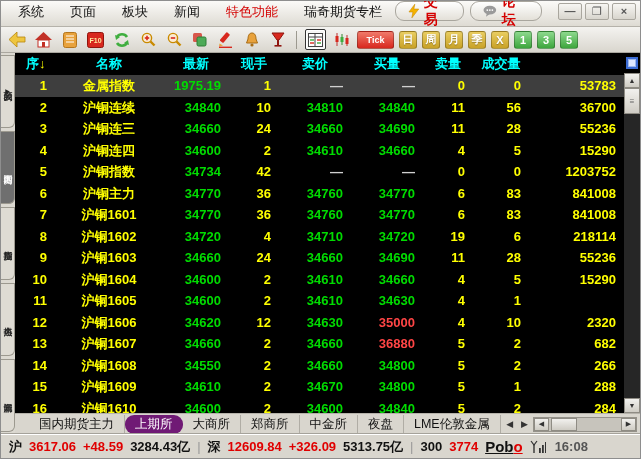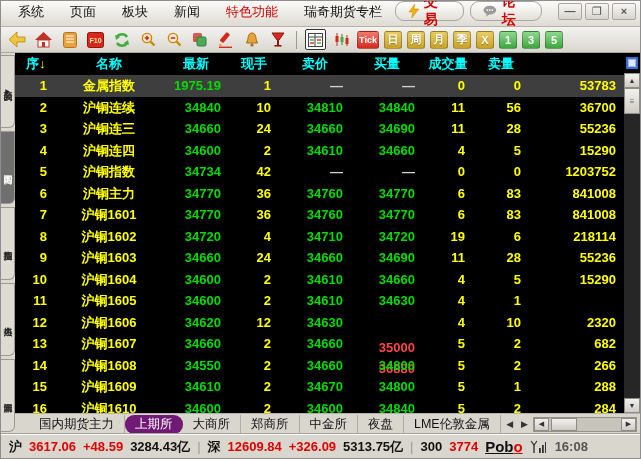--- a/index.html
+++ b/index.html
@@ -18,21 +18,21 @@
   .win-btn { width:24px; height:17px; display:grid; place-items:center; background:linear-gradient(#f7f6f3,#d8d5cd); border:1px solid #a9a69e; border-radius:2px; font-size:11px; color:#555; font-weight:bold; line-height:1; }
 
   
   .toolbar { height:26px; flex:0 0 26px; display:flex; align-items:center; gap:5px; background:linear-gradient(#f4f3f0,#d9d6ce); border-bottom:1px solid #aaa79f; padding:0 6px; }
   .tool { width:21px; height:21px; display:grid; place-items:center; }
   .tool svg { display:block; }
   .tool-sep { width:1px; height:18px; background:#9c998f; margin:0 3px; }
   .sq-btn { width:18px; height:18px; display:grid; place-items:center; border-radius:3px; color:#fff; font-weight:bold; font-size:11px; border:1px solid rgba(0,0,0,.25); }
   .gold { background:linear-gradient(#e9cd62,#c9a227); text-shadow:0 1px 1px rgba(0,0,0,.3); }
   .grn  { background:linear-gradient(#8ed98e,#3da63d); }
-  .tick { background:linear-gradient(#f07a6a,#d8281e); font-size:9px; width:22px; }
+  .tick { background:linear-gradient(#f07a6a,#d8281e); font-size:9px; width:37px; }
   .sel-tool { background:#f7f7f5; border:1px solid #333; border-radius:2px; box-shadow:0 0 0 1px #fff inset; }
 
   
   .main { flex:1; display:flex; min-height:0; }
   .sidebar { width:14px; flex:0 0 14px; background:#dcd9d1; display:flex; flex-direction:column; padding-top:2px; gap:3px; }
   .vtab { flex:0 0 73px; background:#dedbd3; border:1px solid #9c998f; border-left:none; border-radius:0 0 6px 0; display:flex; flex-direction:column; align-items:center; justify-content:center; }
   .vtab span { writing-mode:vertical-rl; text-orientation:upright; font-size:9px; color:#222; letter-spacing:0; line-height:13px; }
   .vtab.active { background:#6f6f6f; }
   .vtab.active span { color:#fff; }
   .vtab .arr { font-size:6px; color:#222; writing-mode:horizontal-tb; }
@@ -42,21 +42,21 @@
   .qtable { flex:1; display:flex; flex-direction:column; overflow:hidden; font-weight:bold; }
   .thead { display:grid; grid-template-columns:40px 108px 66px 50px 72px 72px 50px 56px 1fr; height:22px; line-height:22px; color:#00ffff; flex:0 0 22px; }
   .th { text-align:center; font-weight:bold; }
   .th.first { text-align:left; padding-left:11px; }
   .th .sort { color:#ffff00; }
   .tbody { flex:1; overflow:hidden; }
   .trow { display:grid; grid-template-columns:40px 108px 66px 50px 72px 72px 50px 56px 1fr; height:21.5px; line-height:21.5px; }
   .trow.selected { background:#3e3e3e; }
   .cell { text-align:right; padding-right:8px; white-space:nowrap; }
   .cell.name { text-align:center; padding-right:0; }
-  .yellow { color:#ffff00; } .green { color:#00dc00; } .red { color:#ff4545;margin-top:25px; } .dash { color:#d0d0d0; }
+  .yellow { color:#ffff00; } .green { color:#00dc00; } .red { color:#ff4545; } .dash { color:#d0d0d0; }
 
   
   .vscroll { width:16px; flex:0 0 16px; display:flex; flex-direction:column; background:#1c1c1c; }
   .corner { height:20px; flex:0 0 20px; background:#000; display:grid; place-items:center; }
   .restore-ico { width:12px; height:12px; border:2px solid #3c6cd4; background:#dfe8ff; box-shadow:0 0 0 1px #9db8ef inset; }
   .sbtn { height:15px; flex:0 0 15px; background:linear-gradient(#f2f1ee,#cfccc4); border:1px solid #8f8c84; display:grid; place-items:center; font-size:7px; color:#333; }
   .sthumb { height:26px; flex:0 0 26px; background:linear-gradient(#f2f1ee,#cfccc4); border:1px solid #8f8c84; display:grid; place-items:center; color:#666; font-size:8px; letter-spacing:0; }
   .strack { flex:1; background:#262626; }
 
   
@@ -248,22 +248,22 @@
     <div class="right-col">
       <div class="table-wrap">
         <div class="qtable">
           <div class="thead">
             <div class="th first"><span>序</span><span class="sort">↓</span></div>
             <div class="th">名称</div>
             <div class="th">最新</div>
             <div class="th">现手</div>
             <div class="th">卖价</div>
             <div class="th">买量</div>
+            <div class="th">卖量</div>
             <div class="th">成交量</div>
-            <div class="th">卖量</div>
           </div>
           <div class="tbody">
               <div class="trow selected">
                 <div class="cell yellow">1</div>
                 <div class="cell name yellow">金属指数</div>
                 <div class="cell green">1975.19</div>
                 <div class="cell yellow">1</div>
                 <div class="cell dash">—</div>
                 <div class="cell dash">—</div>
                 <div class="cell yellow">0</div>

